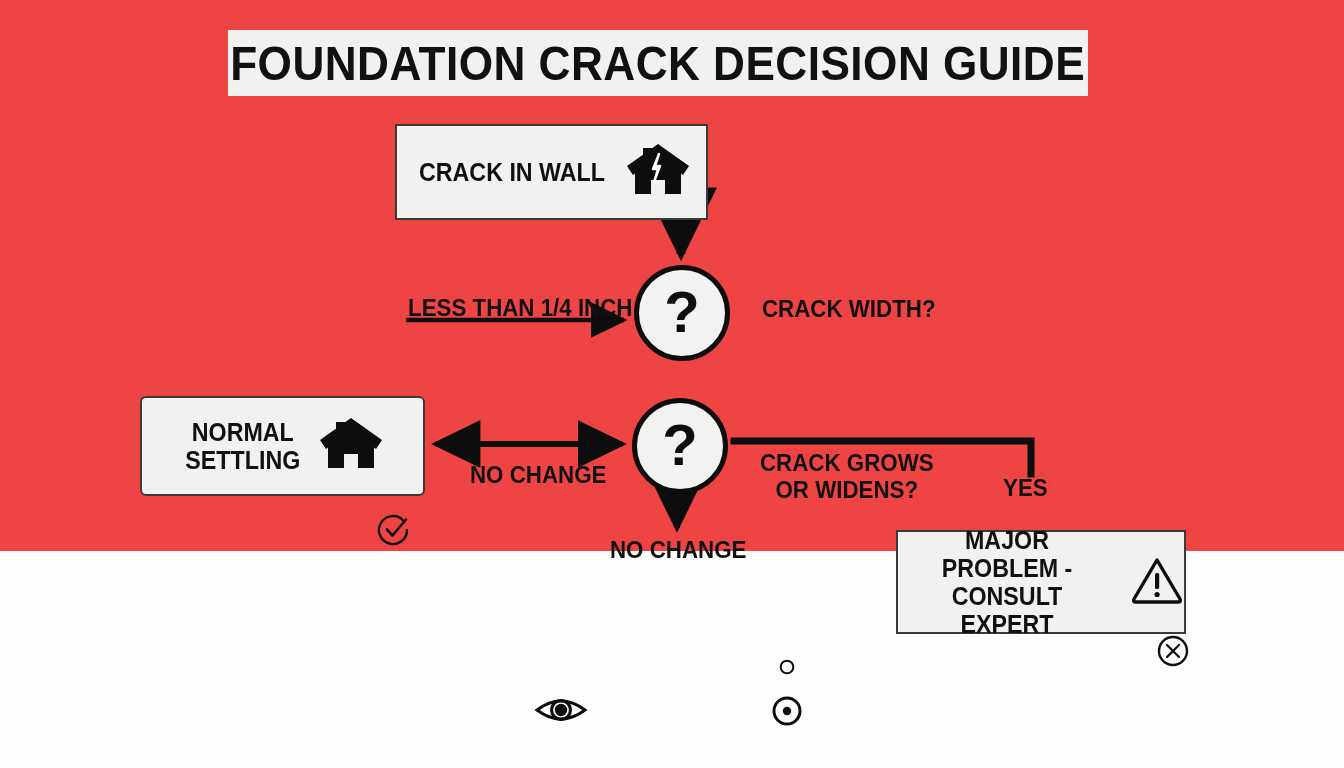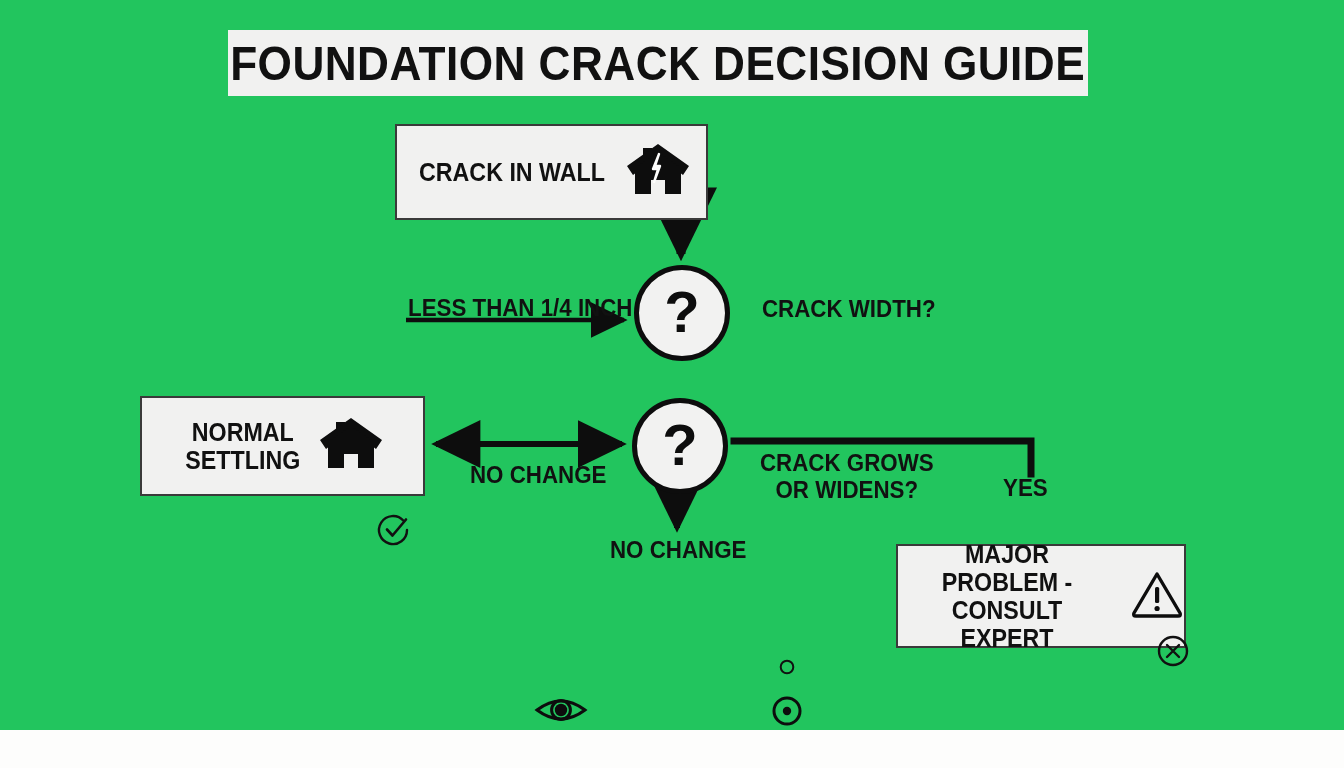--- a/index.html
+++ b/index.html
@@ -9,22 +9,22 @@
   body {
     width: 1344px;
     height: 768px;
     background: #fdfdfc;
     font-family: "Liberation Sans", sans-serif;
     overflow: hidden;
   }
   #canvas {
     position: relative;
     width: 1344px;
-    height: 730px;
-    background: #22c55e;
+    height: 551px;
+    background: #ef4444;
   }
 
   
   .title-band {
     position: absolute;
     left: 228px;
     top: 30px;
     width: 860px;
     height: 66px;
     background: #f1f1f0;
@@ -63,22 +63,22 @@
     font-weight: bold;
     font-size: 25px;
     line-height: 1.12;
     color: #111111;
     text-align: center;
     transform: scaleX(0.93);
     white-space: pre-line;
   }
 
   #box-crack-in-wall { left: 395px; top: 124px; width: 313px; height: 96px; }
-  #box-normal-settling { left: 140px; top: 396px; width: 285px; height: 100px; }
-  #box-major-problem { left: 896px; top: 544px; width: 290px; height: 104px; justify-content: center; }
+  #box-normal-settling { left: 140px; top: 396px; width: 285px; height: 100px; border-radius: 6px; }
+  #box-major-problem { left: 896px; top: 530px; width: 290px; height: 104px; justify-content: center; }
   #box-monitor { left: 528px; top: 589px; width: 284px; height: 94px; }
 
   
   .decision-circle {
     position: absolute;
     background: #f2f2f1;
     border: 5px solid #0d0d0d;
     border-radius: 50%;
     box-sizing: border-box;
     display: flex;

